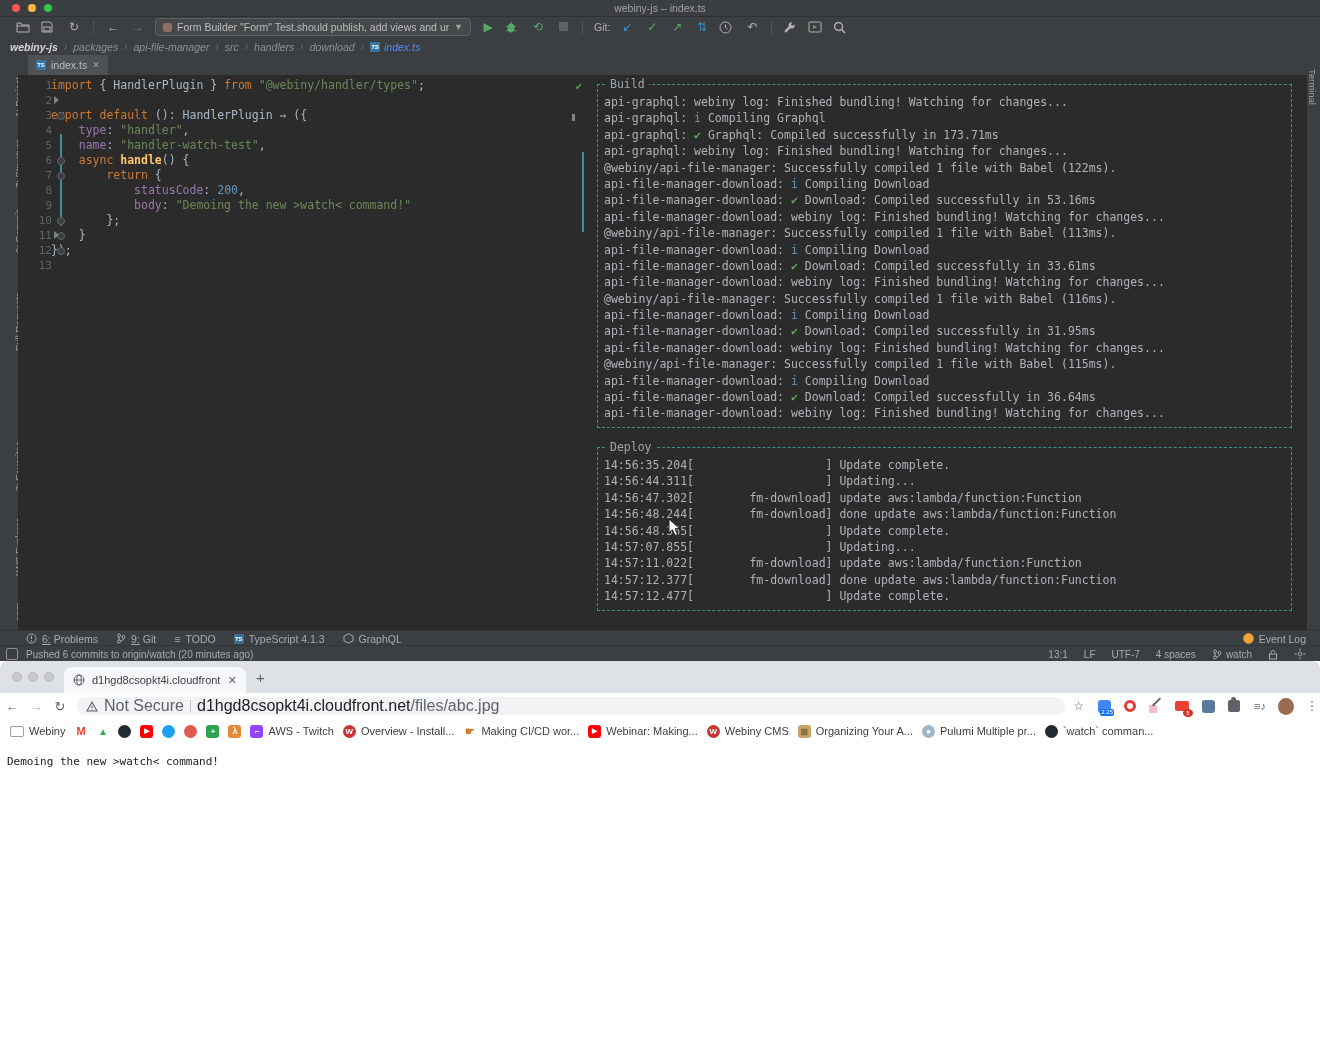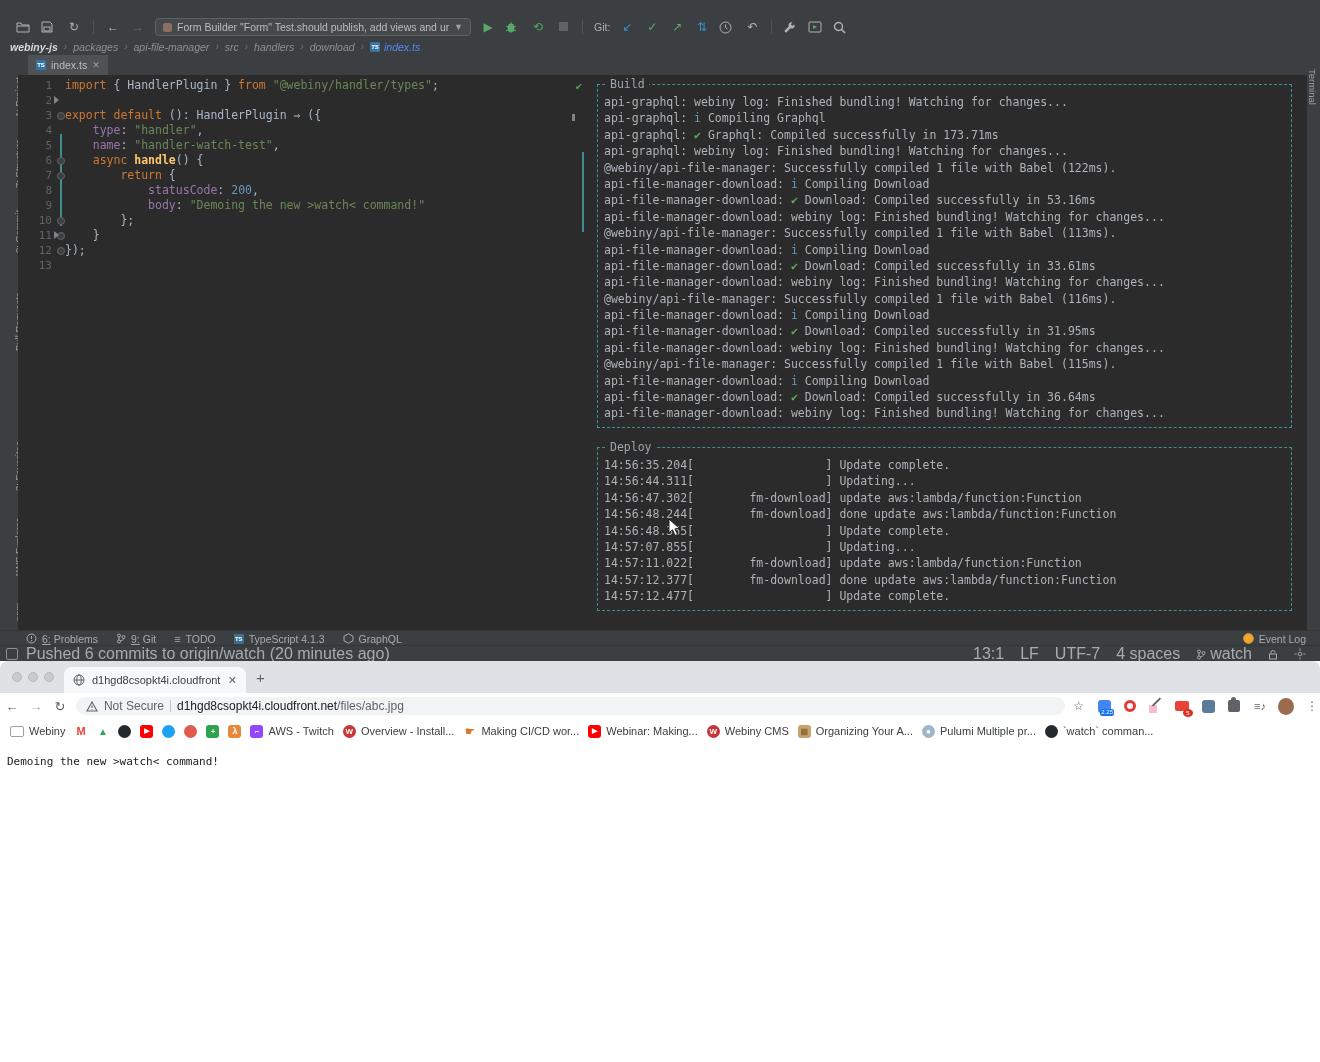--- a/index.html
+++ b/index.html
@@ -29,21 +29,21 @@
   #stripe-right{position:absolute;right:0;top:55px;width:13px;height:575px;background:#3C3F41;border-left:1px solid #323639;}
   .vlabel-r{position:absolute;left:11px;top:14px;transform:rotate(90deg);transform-origin:left top;white-space:nowrap;font-size:9.5px;color:#A0A3A5;}
   
   #tabbar{position:absolute;left:18px;top:55px;right:13px;height:20px;background:#3C3F41;border-bottom:1px solid #323639;}
   #editor-tab{position:absolute;left:10px;top:0;height:20px;background:#4E5254;display:flex;align-items:center;gap:5px;padding:0 8px;font-size:10.5px;color:#BBBDBF;}
   #editor-tab .x{color:#9DA0A2;font-size:9px;}
   
   #editor{position:absolute;left:18px;top:75px;width:572px;height:555px;background:#2B2B2B;overflow:hidden;}
   #gutter{position:absolute;left:0;top:3px;width:34px;text-align:right;color:#606366;font-size:11px;}
   #gutter div{height:15px;line-height:15px;}
-  #code{position:absolute;left:47px;top:3px;right:0;}
+  #code{position:absolute;left:33px;top:3px;right:0;}
   .code-line{height:15px;line-height:15px;font-size:11.5px;white-space:pre;color:#A9B7C6;}
   .tok-kw{color:#CC7832;} .tok-str{color:#6A8759;} .tok-num{color:#6897BB;}
   .tok-prop{color:#9876AA;margin-top:12px;} .tok-fn{color:#FFC66D;font-weight:bold;} .tok-pl{color:#A9B7C6;}
   .fold-mark{position:absolute;left:39px;width:6px;height:6px;border:1px solid #5F6365;border-radius:50%;background:#3C3F41;}
   .gut-arrow{position:absolute;left:36px;width:0;height:0;border-left:5px solid #7F8486;border-top:4px solid transparent;border-bottom:4px solid transparent;}
   #change-bar{position:absolute;left:42px;top:59px;width:2px;height:92px;background:#3F8E8E;}
   #insp-ok{position:absolute;right:8px;top:5px;color:#4EA24E;font-size:11px;}
   #caret-mark{position:absolute;right:15px;top:39px;width:3px;height:7px;background:#7F8486;}
   #scroll-teal{position:absolute;right:6px;top:77px;width:2px;height:80px;background:#3F8E8E;}
   
@@ -59,57 +59,63 @@
   #deploy-box{top:372px;height:162px;}
   .log{padding:9px 6px 0 6px;}
   .log div{height:16.4px;line-height:16.4px;font-size:11.5px;color:#AEB3B9;white-space:pre;overflow:hidden;}
   .lg-ok{color:#5BA75B;} .lg-info{color:#6897BB;}
   
   #bottombar{position:absolute;left:0;top:630px;right:0;height:15px;background:#3C3F41;border-top:1px solid #323639;display:flex;align-items:center;gap:18px;padding-left:26px;font-size:10.5px;color:#A7ABAE;}
   #bottombar .item{display:flex;align-items:center;gap:5px;}
   .mn::first-letter{text-decoration:underline;}
   #eventlog{margin-left:auto;display:flex;align-items:center;gap:5px;padding-right:14px;}
   .orange-dot{width:9px;height:9px;border-radius:50%;background:#F0A732;border:1px solid #c9882a;}
-  #statusbar{position:absolute;left:0;top:645px;right:0;height:16px;background:#3C3F41;border-top:1px solid #323639;display:flex;align-items:center;font-size:16px;color:#A7ABAE;}
+  #statusbar{position:absolute;left:0;top:645px;right:0;height:16px;background:#3C3F41;border-top:1px solid #323639;display:flex;align-items:center;font-size:10px;color:#A7ABAE;}
   #sb-left{display:flex;align-items:center;gap:8px;padding-left:6px;}
   #sb-right{margin-left:auto;display:flex;align-items:center;gap:16px;padding-right:14px;}
   .sw-icon{width:10px;height:10px;border:1px solid #8C9092;border-radius:2px;}
   .ic-svg{display:block;}
   
   #chrome{position:absolute;left:0;top:661px;width:1320px;height:401px;background:#fff;}
   #tabstrip{position:absolute;left:0;top:0;right:0;height:32px;background:#DEE1E6;border-radius:8px 8px 0 0;}
   .ctl{position:absolute;top:11px;width:10px;height:10px;border-radius:50%;background:#C9CACB;border:1px solid #B7B8BA;box-sizing:border-box;}
   #ctab{position:absolute;left:64px;top:6px;width:182px;height:26px;background:#F7F8F9;border-radius:8px 8px 0 0;display:flex;align-items:center;gap:7px;padding:0 9px;box-sizing:border-box;}
   #ctab .t{font-size:11px;color:#3C4043;white-space:nowrap;overflow:hidden;flex:1;}
   #ctab .x{color:#5F6368;font-size:11px;}
   #newtab{position:absolute;left:256px;top:8px;font-size:15px;color:#5F6368;}
   #ctoolbar{position:absolute;left:0;top:32px;right:0;height:26px;background:#fff;display:flex;align-items:center;}
   .nav-ic{width:24px;text-align:center;font-size:13px;color:#5F6368;}
   .nav-dis{color:#ABAEB3;}
-  #omnibox{margin-left:4px;width:990px;height:18px;background:#F1F3F4;border-radius:9px;display:flex;align-items:center;gap:6px;padding:0 10px;box-sizing:border-box;font-size:12px;color:#5F6368;}
+  #omnibox{margin-left:4px;width:990px;height:18px;background:#F1F3F4;border-radius:9px;display:flex;align-items:center;gap:6px;padding:0 10px;box-sizing:border-box;font-size:16px;color:#5F6368;}
   #omnibox .host{color:#202124;} #omnibox .path{color:#5F6368;}
   #omnibox .div{width:1px;height:12px;background:#C4C7CA;}
   #omni-star{font-size:12px;color:#5F6368;margin-left:8px;}
   #ext-icons{display:flex;align-items:center;gap:10px;margin-left:12px;}
   .ext{position:relative;width:16px;height:16px;display:flex;align-items:center;justify-content:center;}
   .badge{position:absolute;font-size:6px;color:#fff;border-radius:2px;padding:0 1px;line-height:7px;}
   #bookmarks{position:absolute;left:0;top:58px;right:0;height:24px;background:#fff;display:flex;align-items:center;gap:9px;padding-left:10px;font-size:11px;color:#3C4043;border-bottom:1px solid #d946ef;}
   .bm{display:flex;align-items:center;gap:5px;white-space:nowrap;}
   .bm-icon{width:13px;height:13px;border-radius:3px;flex:none;display:flex;align-items:center;justify-content:center;font-size:8px;color:#fff;font-weight:bold;}
   #page{position:absolute;left:0;top:82px;right:0;bottom:0;background:#fff;}
   #page-text{position:absolute;left:7px;top:12px;font-size:11px;color:#202124;white-space:pre;}
   
   #cursor{position:absolute;left:668px;top:518px;z-index:50;}
 </style>
 </head>
 <body>
 
 <div id="screen">
 
   <div id="ide">
+    <div id="titlebar">
+      <div class="tl" style="left:12px;background:#FC5753"></div>
+      <div class="tl" style="left:28px;background:#FDBC40"></div>
+      <div class="tl" style="left:44px;background:#33C748"></div>
+      <div id="ide-title">webiny-js – index.ts</div>
+    </div>
 
     <div id="toolbar">
       <span class="tb-ic">
         <svg class="ic-svg" width="14" height="12" viewBox="0 0 14 12">
             <path d="M1 2h4l1 2h7v7H1z" fill="none" stroke="#AFB1B3"></path>
             <path d="M1 5h12" stroke="#AFB1B3"></path>
           </svg>
         </span>
       <span class="tb-ic">
         <svg class="ic-svg" width="12" height="12" viewBox="0 0 12 12">

